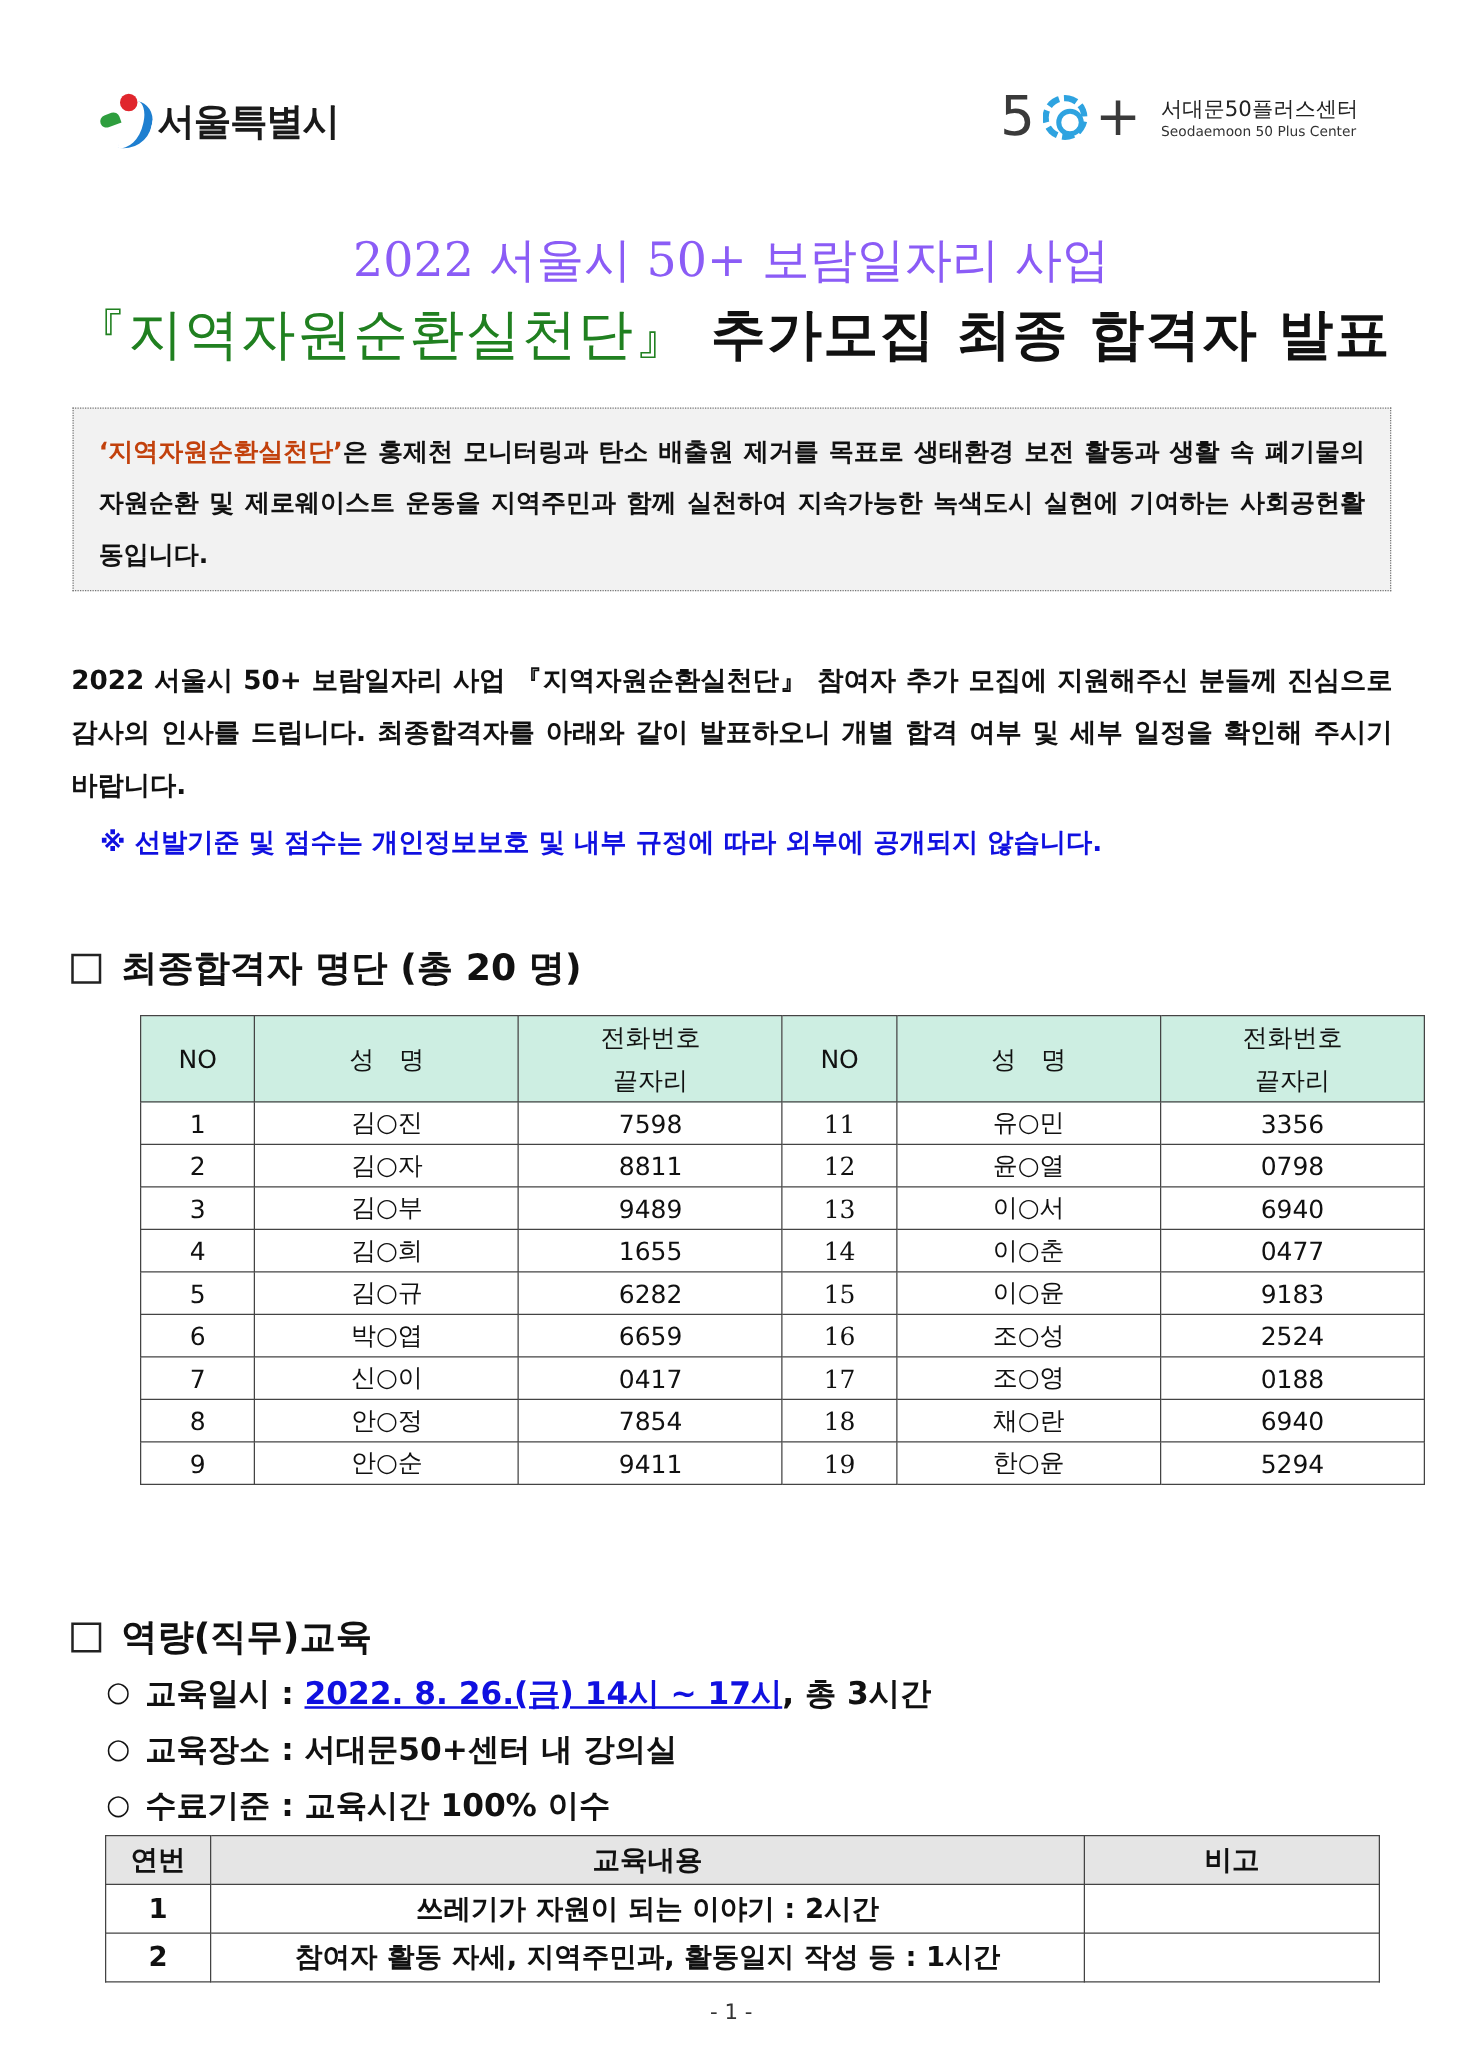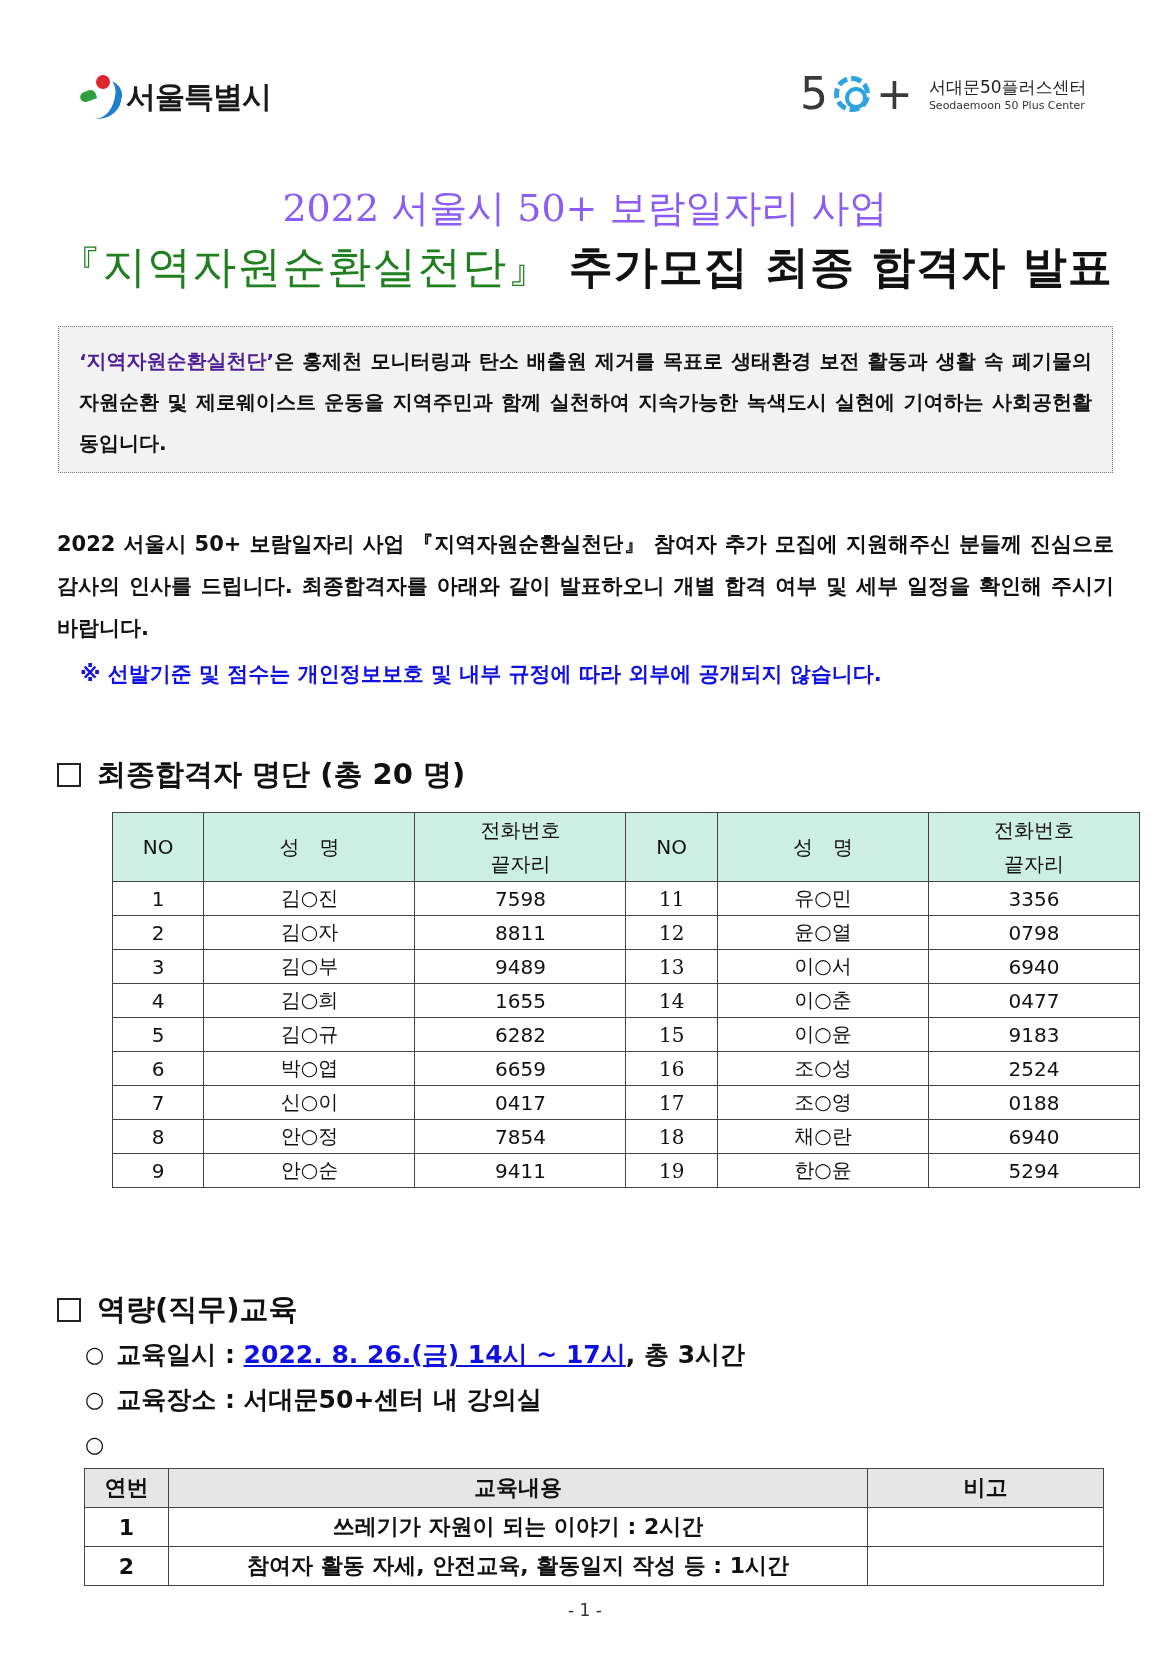--- a/index.html
+++ b/index.html
@@ -24,21 +24,21 @@
   .fifty-kor { font-size: 17px; color: #222; }
   .fifty-eng { font-size: 11px; color: #333; }
 
   
   .title1 { left: 0; width: 1170px; top: 183px; text-align: center; font-family: "DejaVu Serif", "Liberation Serif", serif; font-size: 38px; color: #8b5cf6; }
   .title2 { left: 0; width: 1170px; top: 238px; text-align: center; font-size: 44px; font-weight: bold; letter-spacing: 1px; }
   .title2 .green { color: #208020; font-weight: normal; font-family: "DejaVu Serif", serif; }
 
   
   .intro-box { left: 58px; top: 326px; width: 1055px; height: 147px; background: #f2f2f2; border: 1px dotted #777; box-sizing: border-box; padding: 14px 20px; font-size: 20px; line-height: 41px; text-align: justify; font-weight: bold; color: #111; }
-  .intro-box .blue { color: #4c1d95; }
+  .intro-box .blue { color: #c2410c; }
 
   
   .para { left: 57px; top: 523px; width: 1057px; font-size: 21px; line-height: 42px; text-align: justify; font-weight: bold; color: #111; }
   .note { left: 80px; top: 660px; font-size: 21px; font-weight: bold; color: #1010e0; }
 
   
   .section { font-size: 29px; font-weight: bold; display: flex; align-items: center; gap: 16px; color: #111; }
   .checkbox { width: 24px; height: 24px; border: 2px solid #222; box-sizing: border-box; background: #fff; }
   .sec1 { left: 57px; top: 755px; }
   .sec2 { left: 57px; top: 1290px; }
@@ -206,20 +206,21 @@
   <div class="bullet-row">
     <span class="bullet-mark">○</span>
     <span><span>교육일시 : </span><span class="link">2022. 8. 26.(금) 14시 ~ 17시</span><span>, 총 3시간</span></span>
   </div>
   <div class="bullet-row">
     <span class="bullet-mark">○</span>
     <span><span>교육장소 : </span><span>서대문50+센터 내 강의실</span></span>
   </div>
   <div class="bullet-row">
     <span class="bullet-mark">○</span>
+    <span><span>수료기준 : </span><span>교육시간 100% 이수</span></span>
   </div>
 </div>
 
 <table class="abs edu">
   <colgroup>
       <col style="width:84px">
       <col style="width:700px">
       <col style="width:236px">
     </colgroup>
   <thead>
@@ -230,19 +231,19 @@
     </tr>
   </thead>
   <tbody>
     <tr>
       <td>1</td>
       <td>쓰레기가 자원이 되는 이야기 : 2시간</td>
       <td></td>
     </tr>
     <tr>
       <td>2</td>
-      <td>참여자 활동 자세, 안전교육, 활동일지 작성 등 : 1시간</td>
+      <td>참여자 활동 자세, 지역주민과, 활동일지 작성 등 : 1시간</td>
       <td></td>
     </tr>
   </tbody>
 </table>
 
 <div class="abs footer">- 1 -</div>
 
 </body></html>

